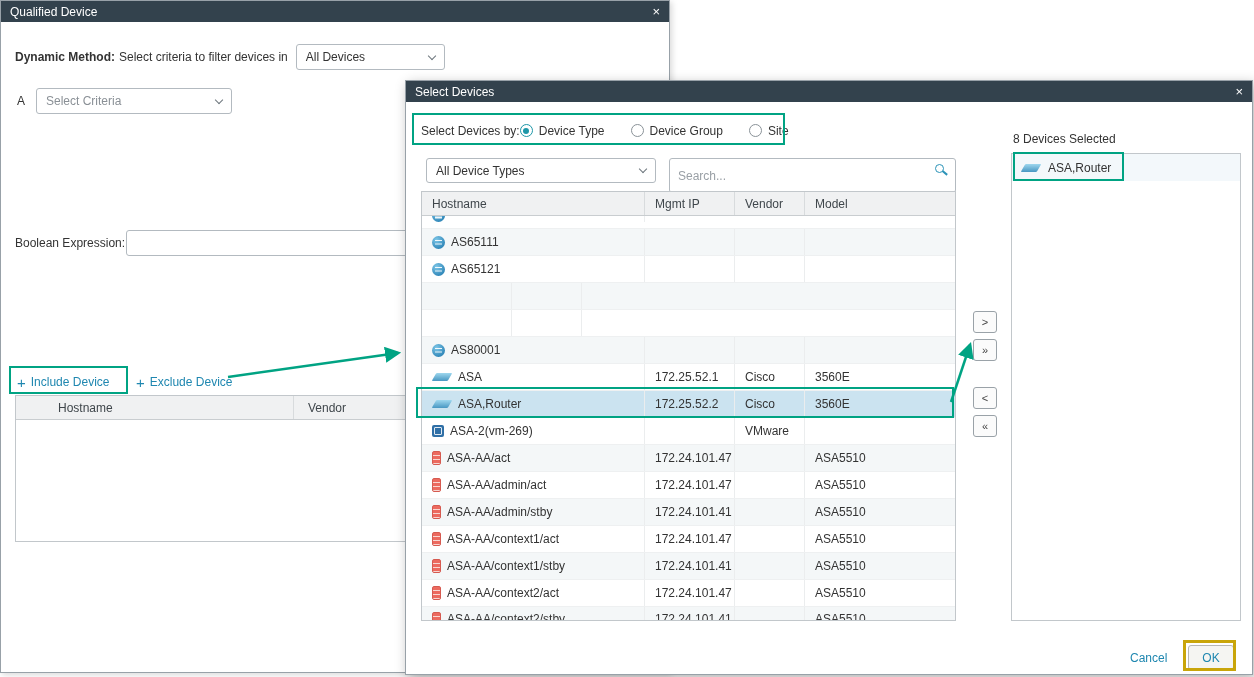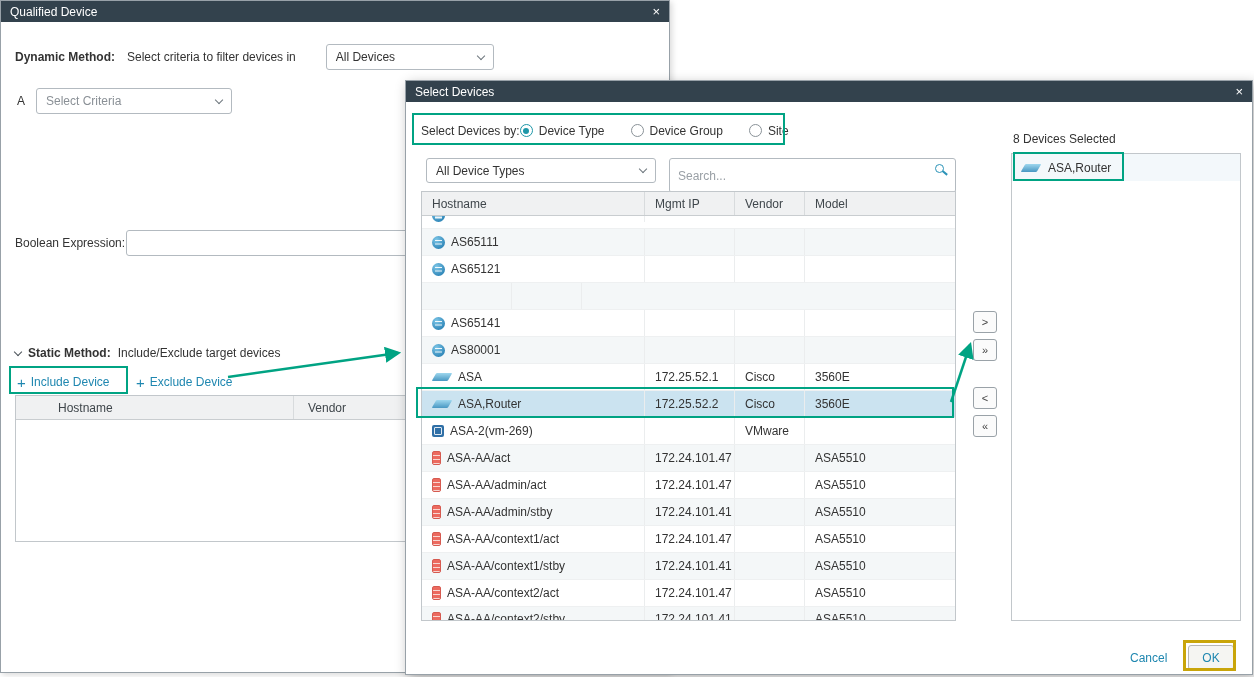--- a/index.html
+++ b/index.html
@@ -13,22 +13,22 @@
   .abs{position:absolute}
   .flexr{display:flex;align-items:center}
   .b{font-weight:bold}
   .select{height:26px;border:1px solid #b3bac0;border-radius:3px;background:#fff;display:flex;align-items:center;justify-content:space-between;padding:0 9px;cursor:pointer}
   .chev{width:6px;height:6px;border-right:1.5px solid #6d767d;border-bottom:1.5px solid #6d767d;transform:rotate(45deg);margin-top:-3px;flex:0 0 auto;margin-left:10px}
   .chev-sm{width:6px;height:6px;border-right:1.6px solid #4a5258;border-bottom:1.6px solid #4a5258;transform:rotate(45deg);margin-top:-2px}
   .placeholder{color:#8a9096}
   input.txt{height:26px;border:1px solid #b3bac0;border-radius:3px;padding:0 8px;font:12px "Liberation Sans",sans-serif;color:#333;outline:none;background:#fff}
   .link{color:#1f87b0;cursor:pointer}
   
-  .q-dyn{left:14px;top:43px;gap:12px}
-  .q-dyn .select{margin-left:18px;width:168px}
+  .q-dyn{left:14px;top:43px;gap:4px}
+  .q-dyn .select{margin-left:4px;width:149px}
   .q-a{left:16px;top:87px;height:26px;display:flex;align-items:center}
   .q-crit{left:35px;top:87px;width:196px}
   .q-bool-label{left:14px;top:229px;height:26px;display:flex;align-items:center}
   .q-bool-input{left:125px;top:229px;width:432px}
   .q-static{left:14px;top:345px;gap:7px}
   .q-links{left:16px;top:370px;height:22px}
   .q-link2{left:135px;top:370px;height:22px}
   .pluslink{display:flex;align-items:center;gap:5px}
   .pluslink .plus{font-size:15px;line-height:1}
   .q-table{left:14px;top:394px;width:628px;border:1px solid #c2c7cb;background:#fff}
@@ -109,25 +109,20 @@
 
   <div class="abs q-a">A</div>
   <div class="abs select q-crit">
     <span class="placeholder">Select Criteria</span>
     <span class="chev"></span>
   </div>
 
   <div class="abs q-bool-label">Boolean Expression:</div>
   <input class="abs txt q-bool-input" type="text" value="" style="">
 
-  <div class="abs flexr q-static">
-    <span class="chev-sm"></span>
-    <span class="b">Static Method:</span>
-    <span>Include/Exclude target devices</span>
-  </div>
 
   <div class="abs flexr q-links pluslink link">
     <span class="plus">+</span>
     <span>Include Device</span>
   </div>
   <div class="abs flexr q-link2 pluslink link">
     <span class="plus">+</span>
     <span>Exclude Device</span>
   </div>
 
@@ -205,24 +200,20 @@
           <div class="tc c-ip"></div>
           <div class="tc c-vendor"></div>
           <div class="tc c-model"></div>
         </div>
         <div class="trow">
           <div class="tc c-ip"></div>
           <div class="tc c-vendor"></div>
           <div class="tc c-model"></div>
         </div>
         <div class="trow">
-          <div class="tc c-host">
-            <span class="dev-icon icon-router"></span>
-            <span>AS65141</span>
-          </div>
           <div class="tc c-ip"></div>
           <div class="tc c-vendor"></div>
           <div class="tc c-model"></div>
         </div>
         <div class="trow">
           <div class="tc c-host">
             <span class="dev-icon icon-router"></span>
             <span>AS80001</span>
           </div>
           <div class="tc c-ip"></div>

